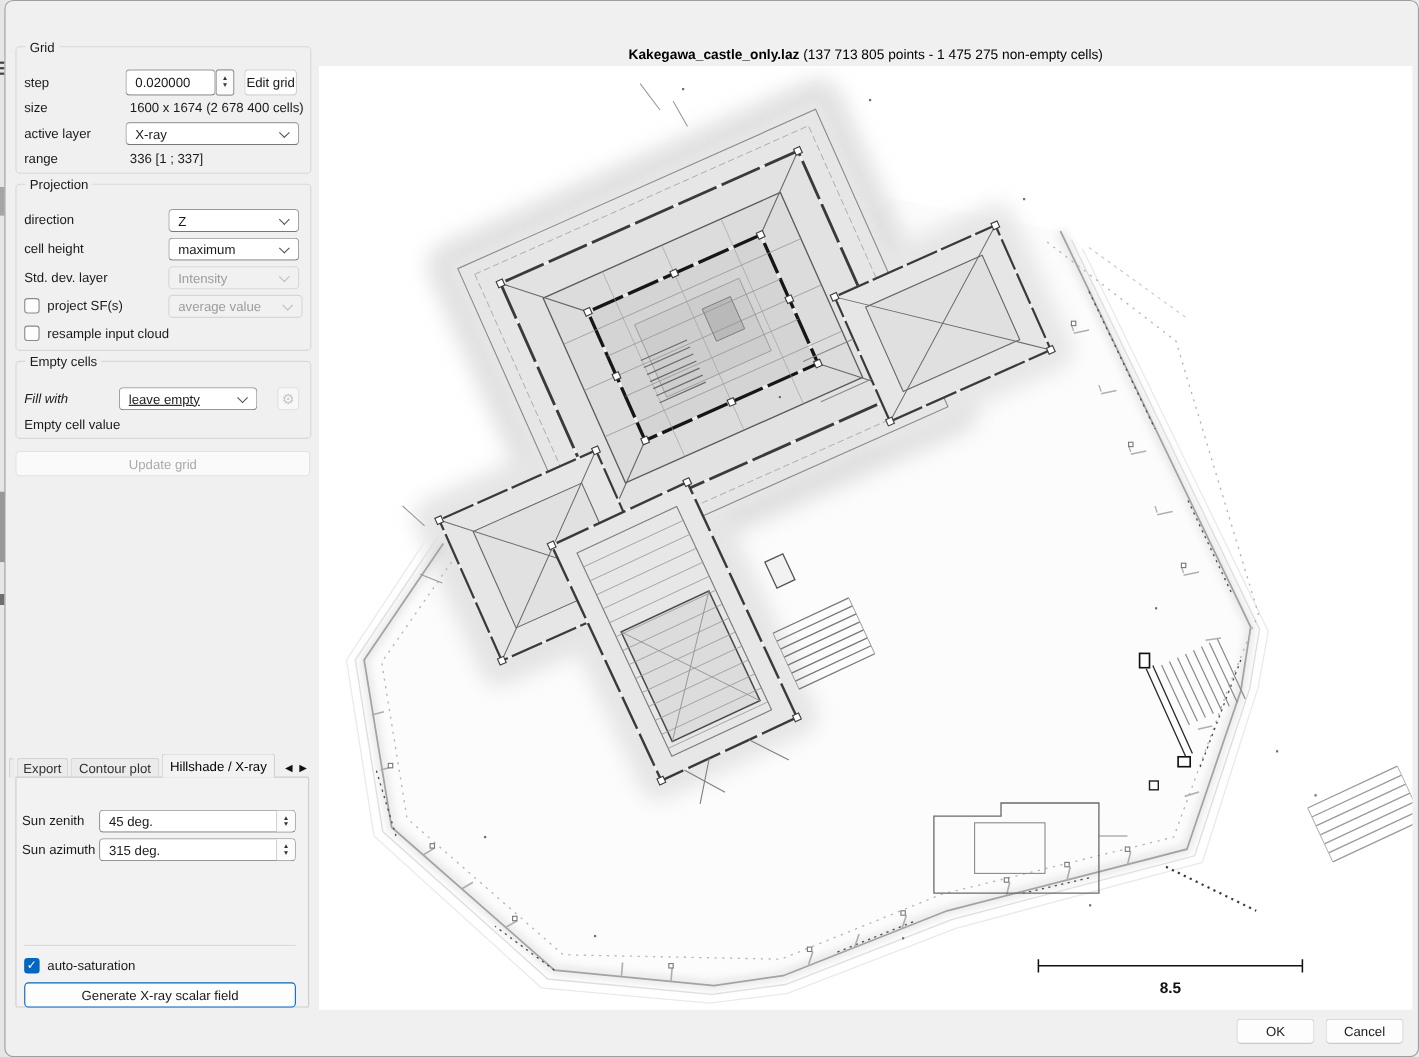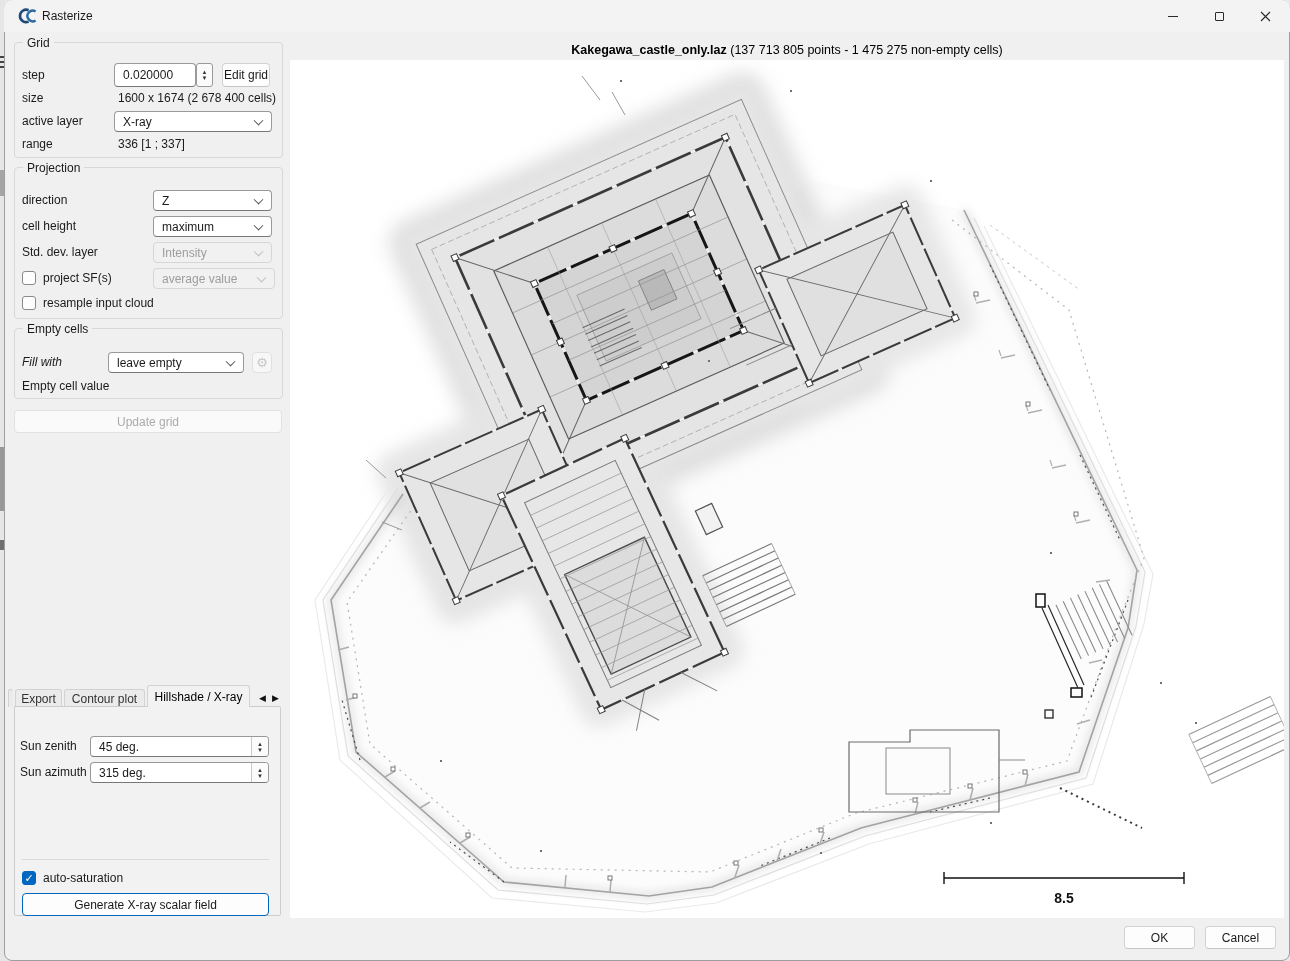--- a/index.html
+++ b/index.html
@@ -59,38 +59,20 @@
     <div class="abs bg-mark" style="left:0;top:56px;width:4px;height:2px;"></div>
     <div class="abs bg-mark" style="left:0;top:61px;width:4px;height:2px;"></div>
     <div class="abs bg-mark" style="left:0;top:66px;width:4px;height:2px;"></div>
     <div class="abs bg-blob" style="left:0;top:170px;width:4px;height:26px;"></div>
     <div class="abs bg-blob" style="left:0;top:447px;width:5px;height:64px;background:#989898;"></div>
     <div class="abs bg-mark" style="left:0;top:540px;width:4px;height:10px;background:#6f6f6f;"></div>
   </div>
 
   <div class="abs dialog"></div>
 
-  <div class="abs titlebar">
-    <svg class="abs" style="left:12px;top:7px;" width="22" height="18" viewBox="0 0 22 18">
-      <path d="M12.6,3.2 A6.2,6.2 0 1 0 12.6,14.6" fill="none" stroke="#1d4976" stroke-width="2.6"></path>
-      <path d="M19.6,4.4 A5.3,5.3 0 1 0 19.6,13.4" fill="none" stroke="#2a6aa0" stroke-width="2.4"></path>
-    </svg>
-    <span class="title-text">Rasterize</span>
-    <div class="winbtn" style="left:1146px;">
-        <div class="glyph-min"></div>
-      </div>
-    <div class="winbtn" style="left:1192px;">
-        <div class="glyph-max"></div>
-      </div>
-    <div class="winbtn" style="left:1238px;">
-      <svg width="11" height="11" viewBox="0 0 11 11">
-          <path d="M1,1 L10,10 M10,1 L1,10" stroke="#2b2b2b" stroke-width="1.1"></path>
-        </svg>
-    </div>
-  </div>
 
   <div class="abs group" style="left:14px;top:42px;width:269px;height:116px;">
     <span class="group-label">Grid</span>
   </div>
   <span class="lbl" style="left:22px;top:63px;line-height:24px;">step</span>
   <div class="spin" style="left:114px;top:63px;width:82px;height:24px;">
     <span>0.020000</span>
   </div>
   <div class="abs spin-sep" style="left:196px;top:63px;width:17px;height:24px;background:#fbfbfb;display:flex;flex-direction:column;align-items:center;justify-content:center;">
     <span class="tri">▲</span>
@@ -133,21 +115,21 @@
     <span>average value</span>
       <span class="chev"></span>
   </div>
   <div class="checkbox" style="left:22px;top:296px;"></div>
   <span class="lbl" style="left:43px;top:293px;line-height:21px;">resample input cloud</span>
 
   <div class="abs group" style="left:14px;top:328px;width:269px;height:71px;">
     <span class="group-label">Empty cells</span>
   </div>
   <span class="lbl" style="left:22px;top:352px;line-height:21px;font-style:italic;">Fill with</span>
-  <div class="combo" style="left:108px;top:352px;width:136px;height:21px;">
+  <div class="combo" style="left:108px;top:352px;width:126px;height:21px;text-decoration:underline;">
     <span>leave empty</span>
       <span class="chev"></span>
   </div>
   <div class="gearbtn" style="left:252px;top:352px;width:20px;height:21px;">
     <span>⚙</span>
   </div>
   <span class="lbl" style="left:22px;top:377px;line-height:18px;">Empty cell value</span>
 
   <div class="btn disabled" style="left:14px;top:410px;width:268px;height:23px;">
       <span>Update grid</span>

